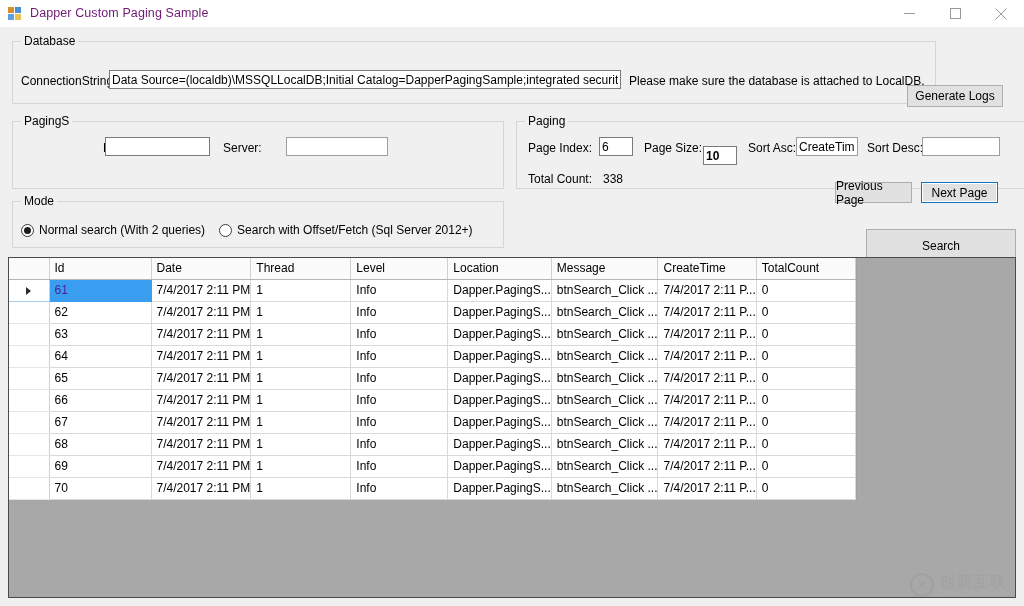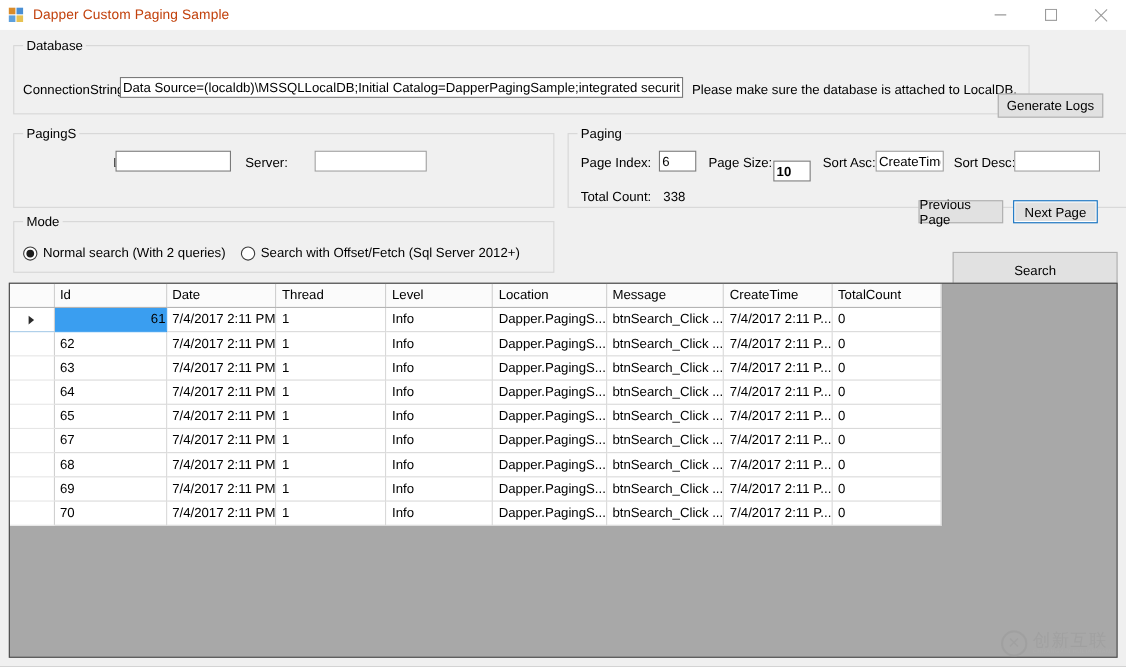--- a/index.html
+++ b/index.html
@@ -26,21 +26,21 @@
     width: 16px; height: 16px;
     margin-left: 7px; margin-right: 7px;
     position: relative; flex: 0 0 auto;
   }
   #app-icon .q { position: absolute; width: 6px; height: 6px; }
   #app-icon .q1 { left: 1px; top: 2px;  background: #d98c2b; }
   #app-icon .q2 { left: 8px; top: 2px;  background: #4a8fd4; }
   #app-icon .q3 { left: 1px; top: 9px;  background: #5ea0dd; }
   #app-icon .q4 { left: 8px; top: 9px;  background: #e7c251; }
   #title-text {
-    font-size: 12.5px; color: #c2410c;
+    font-size: 12.5px; color: #701a75;
     letter-spacing: .1px;
     white-space: nowrap;
   }
   #win-buttons {
     position: absolute; right: 0; top: 0; height: 27px;
     display: flex;
   }
   #win-buttons .wb {
     width: 46px; height: 27px;
     display: flex; align-items: center; justify-content: center;
@@ -163,24 +163,23 @@
   table.dgv tr.selected td.rowhdr .arrow {
     display: inline-block;
     width: 0; height: 0;
     border-left: 5px solid #2b2b2b;
     border-top: 4px solid transparent;
     border-bottom: 4px solid transparent;
     vertical-align: middle;
   }
   table.dgv tbody td.sel {
     background: #3a9ef0;
-    color: #000000;
+    color: #4c1d95;
     border-right: 1px solid #3a9ef0;
     border-bottom: 1px solid #3a9ef0;
-    text-align: right;
   }
   table.dgv tbody tr.selected td.rowhdr { border-bottom: 1px solid #a8cbe8; }
 
   
   #watermark {
     position: absolute;
     right: 10px; bottom: 9px;
     display: flex; align-items: center;
     opacity: .5;
   }
@@ -381,20 +380,31 @@
             <td>7/4/2017 2:11 PM</td>
             <td>1</td>
             <td>Info</td>
             <td>Dapper.PagingS...</td>
             <td>btnSearch_Click ...</td>
             <td>7/4/2017 2:11 P...</td>
             <td>0</td>
           </tr>
           <tr>
             <td class="rowhdr"></td>
+            <td>66</td>
+            <td>7/4/2017 2:11 PM</td>
+            <td>1</td>
+            <td>Info</td>
+            <td>Dapper.PagingS...</td>
+            <td>btnSearch_Click ...</td>
+            <td>7/4/2017 2:11 P...</td>
+            <td>0</td>
+          </tr>
+          <tr>
+            <td class="rowhdr"></td>
             <td>67</td>
             <td>7/4/2017 2:11 PM</td>
             <td>1</td>
             <td>Info</td>
             <td>Dapper.PagingS...</td>
             <td>btnSearch_Click ...</td>
             <td>7/4/2017 2:11 P...</td>
             <td>0</td>
           </tr>
           <tr>

